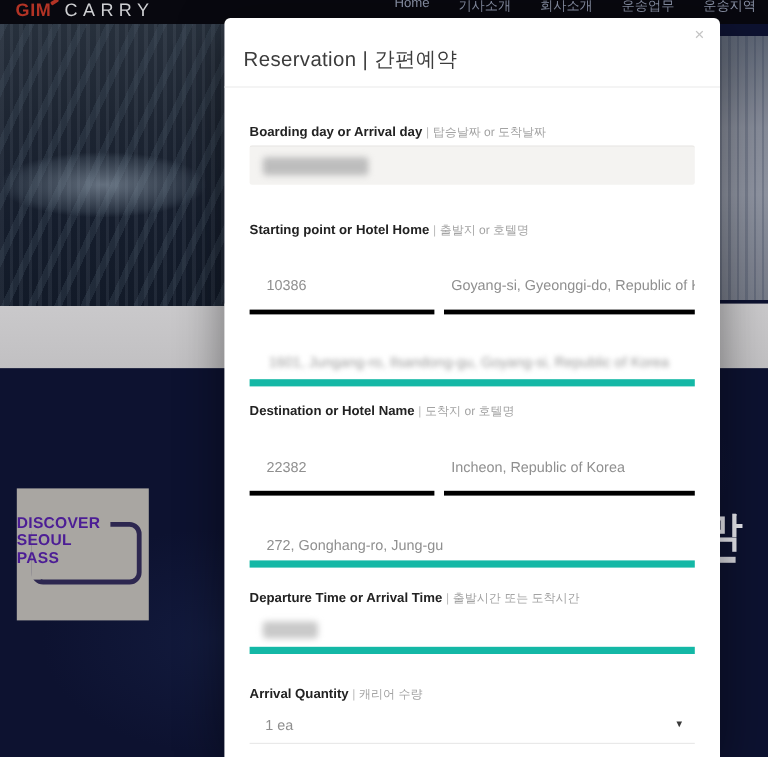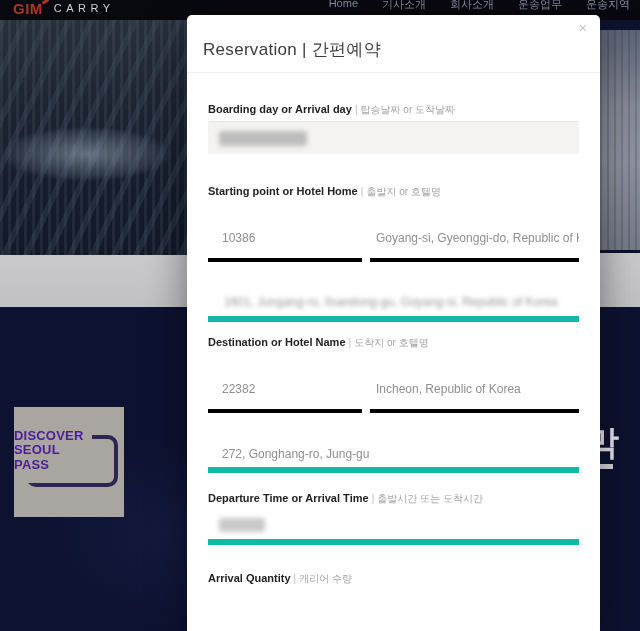--- a/index.html
+++ b/index.html
@@ -6,21 +6,21 @@
   .page{
     position:relative;width:640px;height:631px;overflow:hidden;
     background:#0d1230;font-family:"Liberation Sans",sans-serif;
     -webkit-font-smoothing:antialiased;
   }
   
   .header{position:absolute;left:0;top:0;right:0;height:20px;background:#08080f;z-index:3;overflow:hidden;}
   .logo{position:absolute;left:13px;top:0;height:16px;display:flex;align-items:center;cursor:pointer;}
   .logo-gim{color:#b23325;font-weight:bold;font-size:15px;letter-spacing:.5px;}
   .logo-accent{width:7px;height:3px;background:#b23325;transform:rotate(-32deg);margin:-13px 0 0 -1px;border-radius:1px;}
-  .logo-carry{color:#cfd0d3;font-size:11px;letter-spacing:4.5px;margin-left:5px;font-weight:500;}
+  .logo-carry{color:#cfd0d3;font-size:15px;letter-spacing:4.5px;margin-left:5px;font-weight:500;}
   .nav{position:absolute;right:10px;top:-3px;display:flex;gap:24px;}
   .nav-item{color:#8b93a8;font-size:11px;cursor:pointer;white-space:nowrap;}
   
   .photo-left{
     position:absolute;left:0;top:20px;width:187px;height:235px;z-index:2;
     background:
       radial-gradient(120px 38px at 46% 57%, rgba(160,175,190,.55), rgba(95,110,125,.25) 60%, transparent 72%),
       repeating-linear-gradient(115deg, rgba(70,85,100,.28) 0 6px, transparent 6px 20px),
       repeating-linear-gradient(90deg, rgba(120,130,145,.14) 0 3px, transparent 3px 8px),
       linear-gradient(180deg,#27303c 0%,#1d2532 35%,#151d2c 70%,#121a28 100%);
@@ -165,15 +165,19 @@
     </div>
     <div class="inp-line inp-time">
       <div class="blob blob-time"></div>
     </div>
 
     <div class="f-label lbl-5">
       <span>Arrival Quantity</span>
       <span class="sep">|</span>
       <span class="ko">캐리어 수량</span>
     </div>
+    <div class="f-select">
+      <span>1 ea</span>
+      <span class="caret">▼</span>
+    </div>
   </div>
 
 </div>
 
 </body></html>

